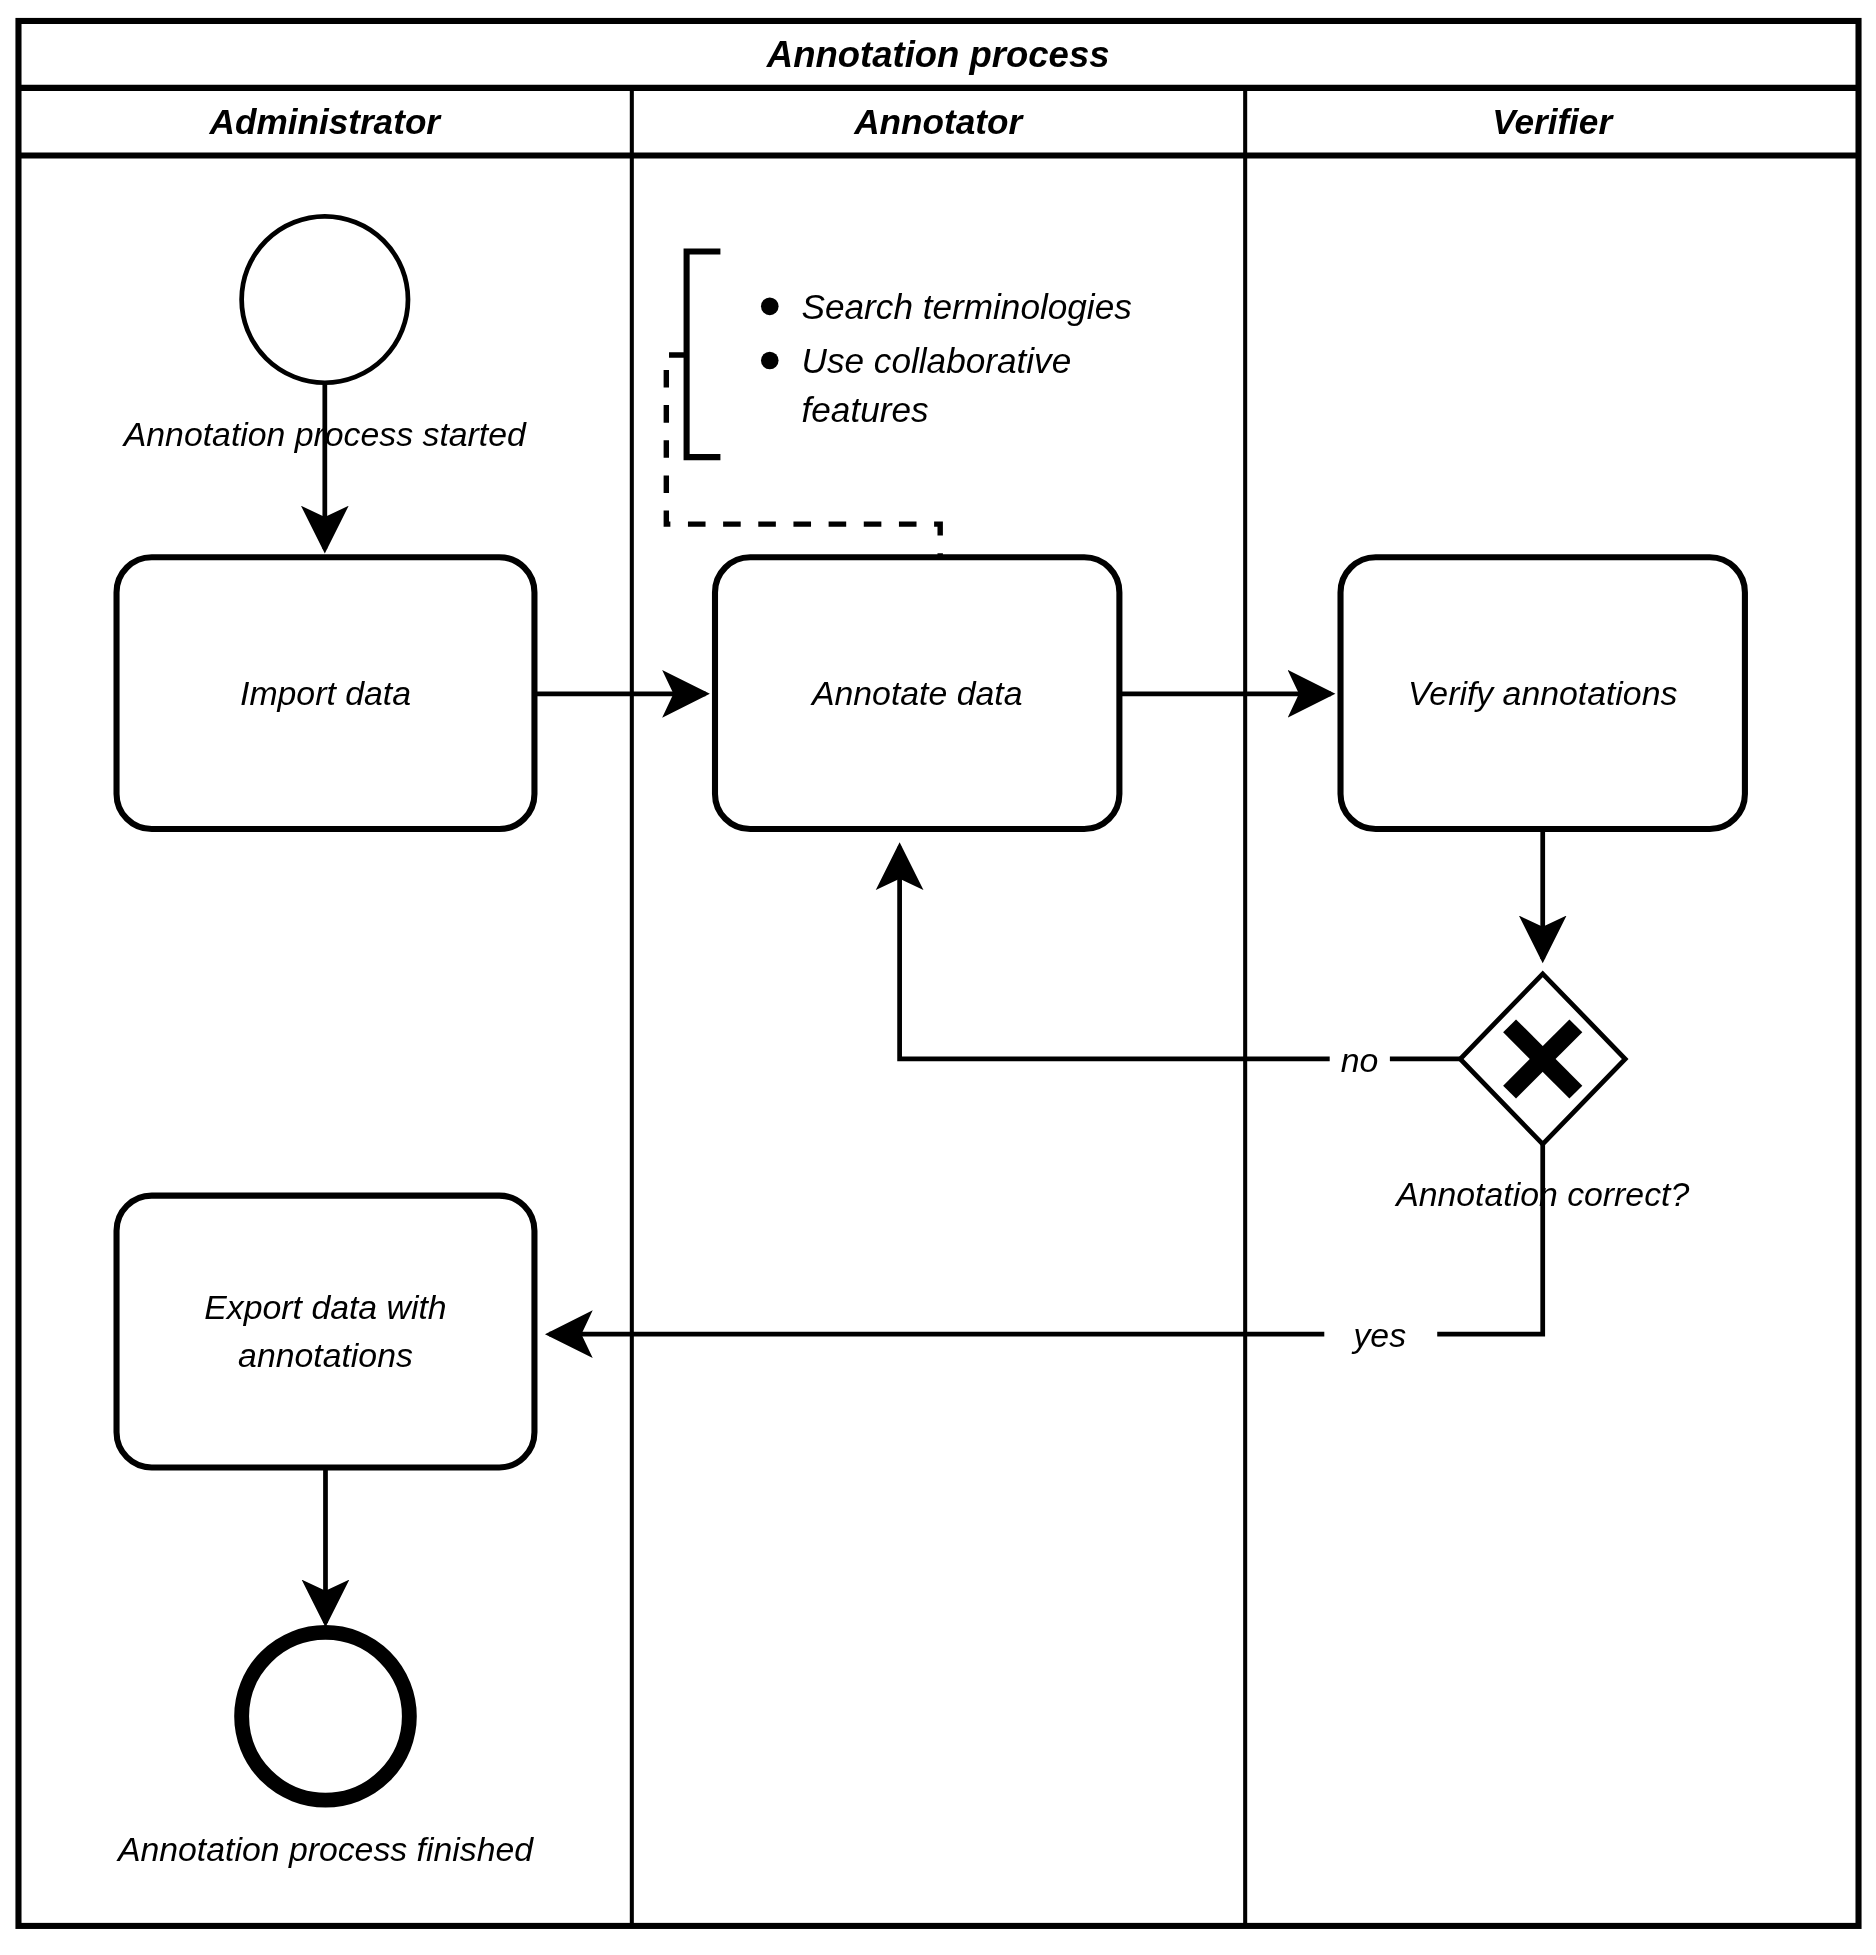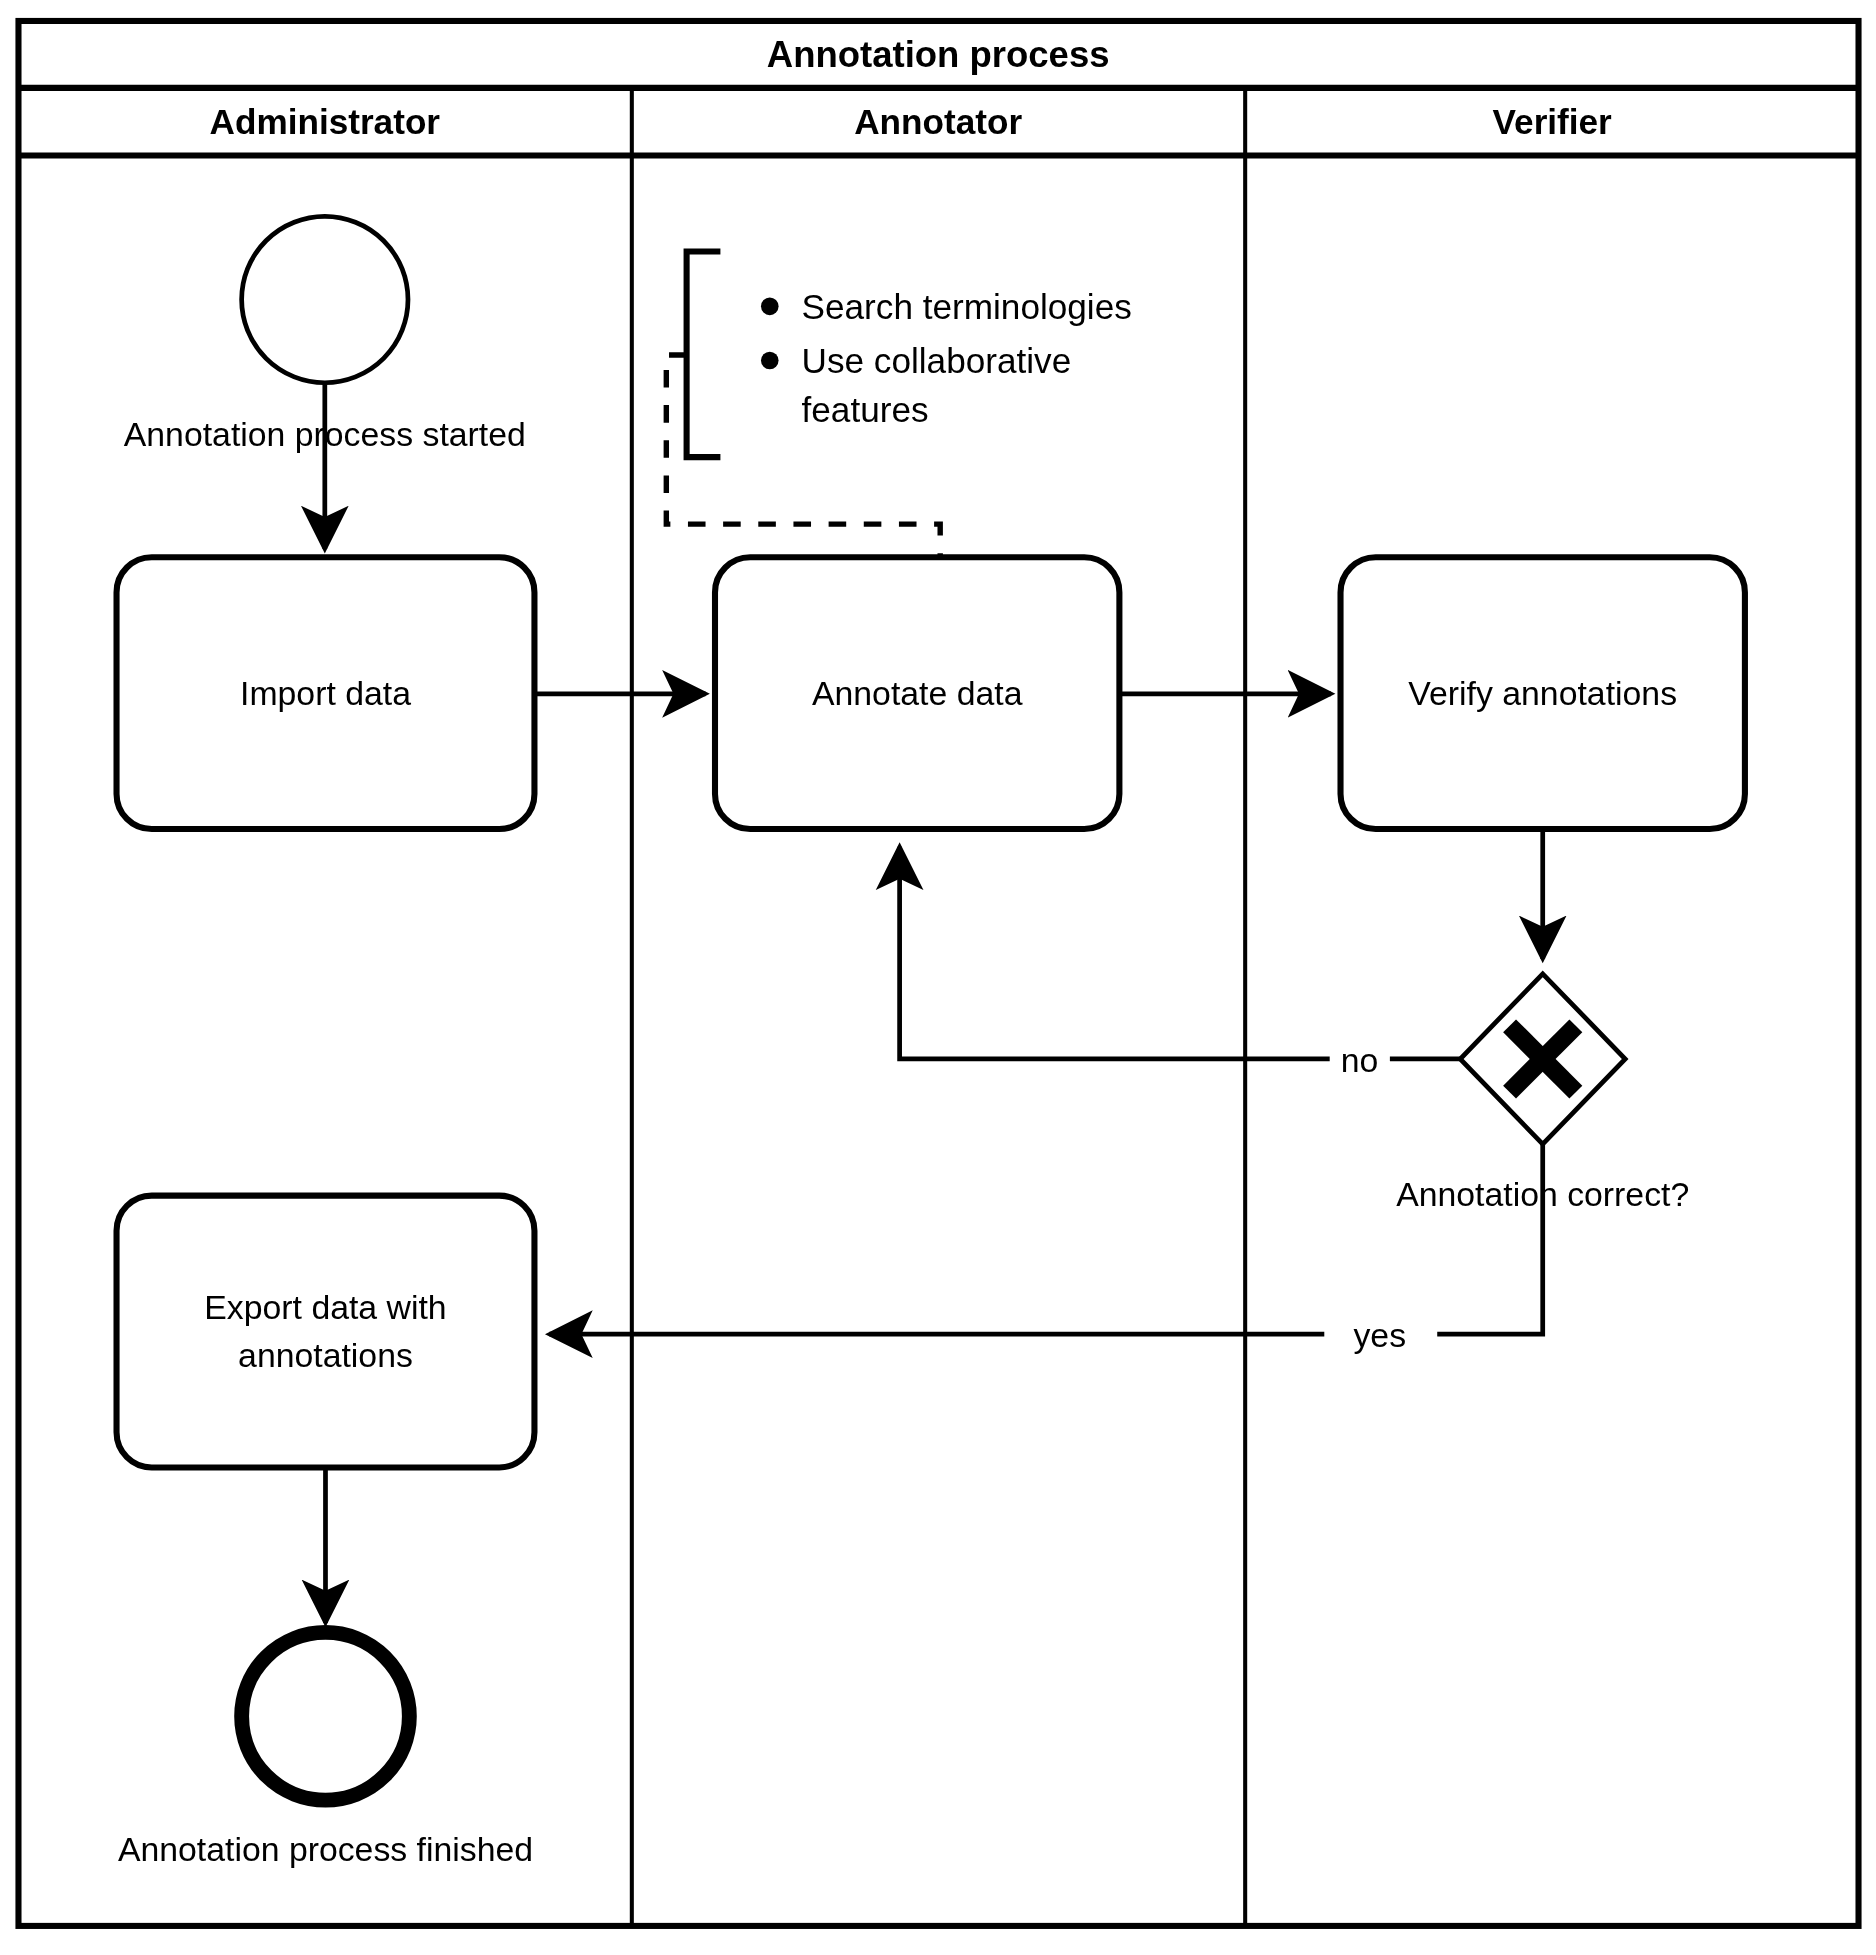--- a/index.html
+++ b/index.html
@@ -12,20 +12,21 @@
     height: 1955px;
     font-family: "Liberation Sans", sans-serif;
     color: #000000;
     overflow: hidden;
   }
   #stage {
     position: relative;
     width: 1877px;
     height: 1488px;
     background: #ffffff;
+    font-style: italic;
   }
   #diagram {
     position: absolute;
     left: 0;
     top: 0;
     width: 1877px;
     height: 1955px;
   }
   .pool-title-text {
     font-size: 54px;

